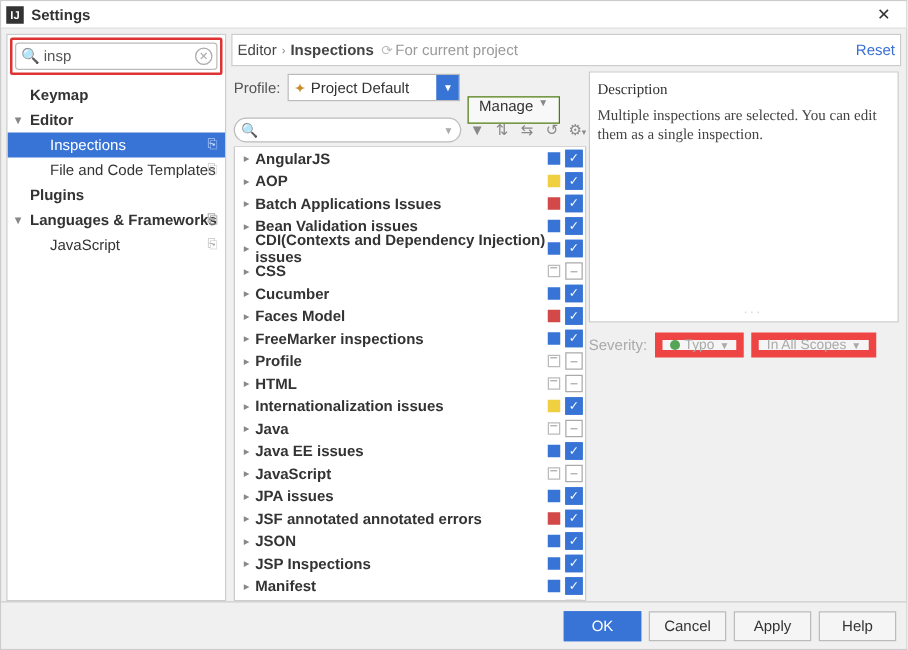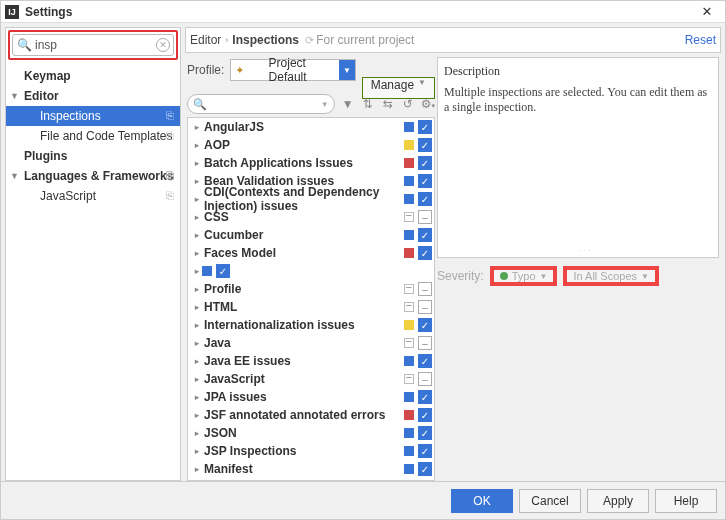--- a/index.html
+++ b/index.html
@@ -27,28 +27,28 @@
   
   .content { flex:1; display:flex; flex-direction:column; background:#f0f0f0; }
   .crumb-row { display:flex; align-items:center; height:26px; padding:0 4px; border:1px solid #ccc; border-bottom:1px solid #ccc; background:#fff; margin-bottom:4px;}
   .crumb-row .lnk { color:#444; }
   .crumb-row .sep { color:#888; margin:0 4px; font-size:9px;}
   .crumb-row .scope-ic { color:#bbb; font-size:11px; margin-left:6px;}
   .crumb-row .scope-txt { color:#999; margin-left:2px; }
   .crumb-row .reset { margin-left:auto; color:#396fd6; }
   
   .body-row { flex:1; display:flex; overflow:hidden; gap:2px; padding:0 2px;}
-  .left-col { width:248px; display:flex; flex-direction:column; }
+  .left-col { width:282px; display:flex; flex-direction:column; }
   .right-col { flex:1; display:flex; flex-direction:column; gap:6px; }
 
   .profile-row { display:flex; align-items:center; gap:6px; height:26px; }
   .profile-row .lbl { color:#555; }
   .profile-dd { display:flex; align-items:center; border:1px solid #bbb; background:#fff; height:22px; }
   .profile-dd .ic { margin:0 4px; font-size:11px; color:#c98a2a;}
-  .profile-dd .txt { padding-right:4px;margin-left:20px;}
+  .profile-dd .txt { padding-right:22px;}
   .profile-dd .caret { width:18px; background:#3874d6; height:100%; display:flex; align-items:center; justify-content:center; color:#fff; font-size:8px;}
   .btn { border:1px solid #4d7c0f; background:#f8f8f8; height:22px; padding:0 8px; display:flex; align-items:flex-start; gap:4px;margin-top:36px; }
   .btn .caret2 { font-size:8px; color:#888;}
 
   .filter-row { display:flex; align-items:center; gap:6px; height:26px; margin-top:8px; }
   .filter-box { flex:1; position:relative; border:1px solid #bbb; background:#fff; border-radius:10px; height:20px; }
   .filter-box .mag2 { position:absolute; left:5px; top:3px; color:#aaa; font-size:11px;}
   .filter-box .caret3 { position:absolute; right:5px; top:5px; color:#aaa; font-size:8px;}
   .tool-ic { color:#888; width:14px; text-align:center; }
   .gear { color:#888; }
@@ -66,21 +66,21 @@
   .row .chk { width:14px; height:14px; border:1px solid #aaa; background:#fff; display:flex; align-items:center; justify-content:center; font-size:10px; color:#fff;}
   .chk.on { background:#3874d6; border-color:#3874d6;}
   .chk.mixed::after { content:"–"; color:#888;}
 
   .desc-panel { border:1px solid #ccc; background:#fff; flex:1; padding:6px; font-size:12px; min-height:120px; position:relative;font-family:Liberation Serif, serif;}
   .desc-title { color:#333; margin-bottom:6px;}
   .desc-text { color:#444; }
   .grip { position:absolute; bottom:2px; left:50%; color:#ccc; font-size:9px; letter-spacing:2px;}
   .sev-row { display:flex; align-items:center; gap:6px; height:24px; }
   .sev-row .lbl2 { color:#aaa;}
-  .sev-dd { border:4px solid #ef4444; background:#f5f5f5; height:20px; padding:0 6px; display:flex; align-items:center; gap:4px; color:#aaa; font-size:11px;}
+  .sev-dd { border:6px solid #ef4444; background:#f5f5f5; height:20px; padding:0 6px; display:flex; align-items:center; gap:4px; color:#aaa; font-size:11px;}
   .dot-green { width:8px; height:8px; background:#56a556; border-radius:50%; display:inline-block;}
 
   .footer { height:38px; border-top:1px solid #ccc; display:flex; align-items:center; justify-content:flex-end; gap:6px; padding:0 8px; background:#f0f0f0;}
   .footer .btn2 { border:1px solid #bbb; background:#f5f5f5; height:24px; min-width:62px; display:flex; align-items:center; justify-content:center; font-size:12px;}
   .footer .btn2.primary { background:#3874d6; color:#fff; border-color:#3874d6;}
 </style>
 </head>
 <body>
 
 <div class="window">
@@ -193,20 +193,21 @@
                 <span class="chk on">✓</span>
               </div>
               <div class="row">
                 <span class="exp">▸</span>
                 <span class="name">Faces Model</span>
                 <span class="status sq-red"></span>
                 <span class="chk on">✓</span>
               </div>
               <div class="row">
                 <span class="exp">▸</span>
+                <span class="name">FreeMarker inspections</span>
                 <span class="status sq-blue"></span>
                 <span class="chk on">✓</span>
               </div>
               <div class="row">
                 <span class="exp">▸</span>
                 <span class="name">Profile</span>
                 <span class="status sq-gray"></span>
                 <span class="chk mixed"></span>
               </div>
               <div class="row">

